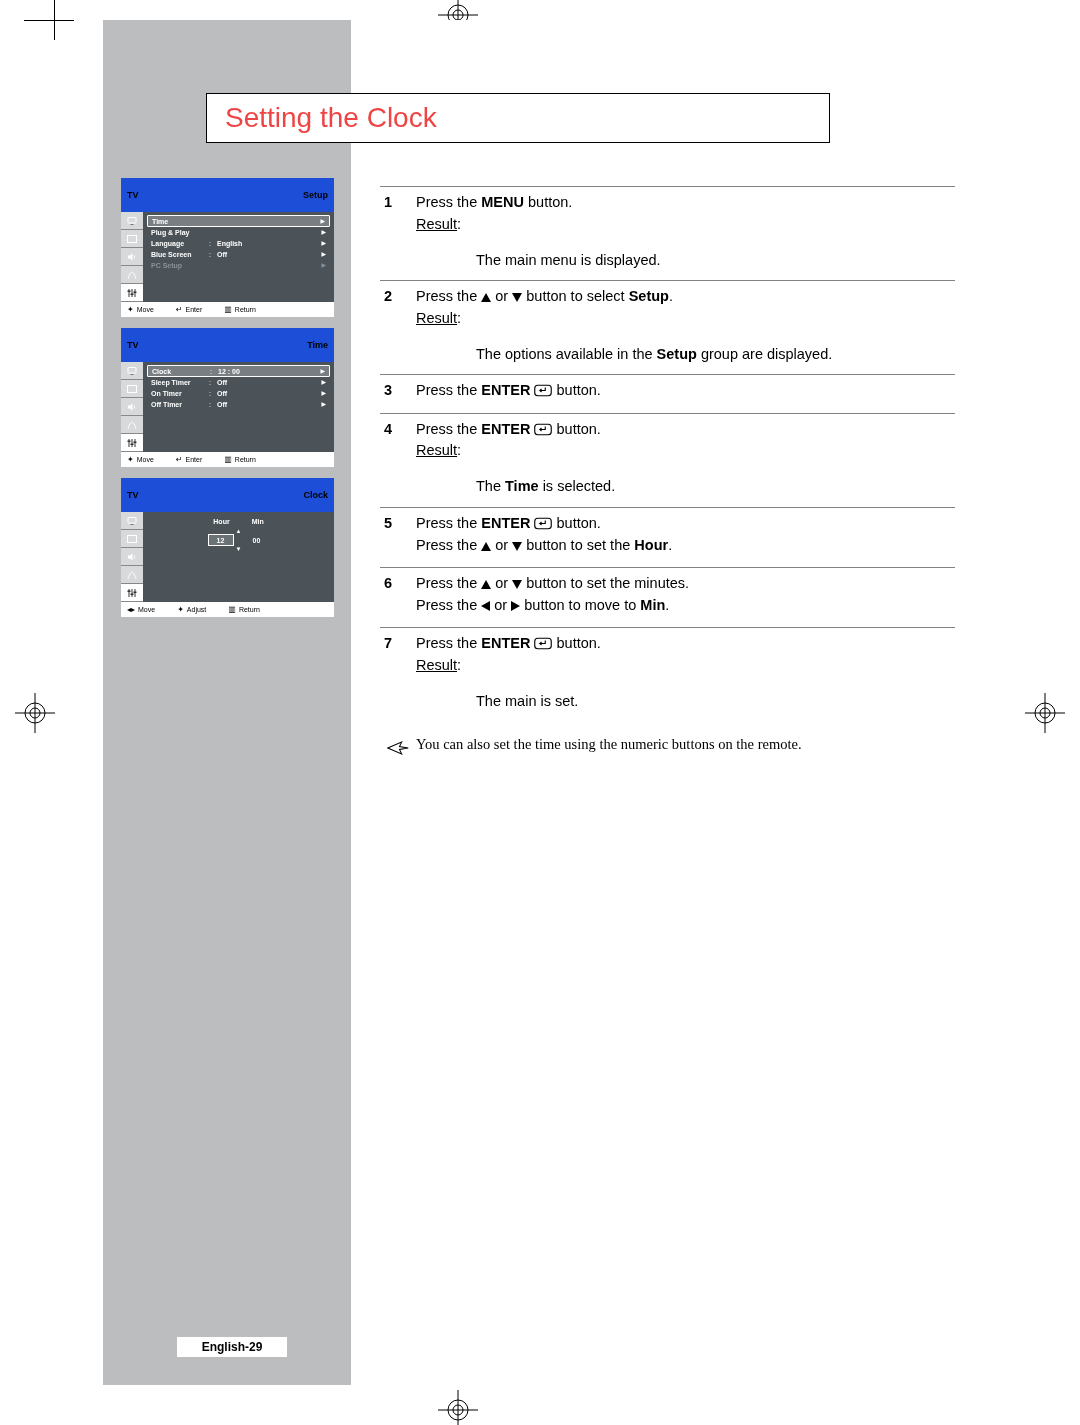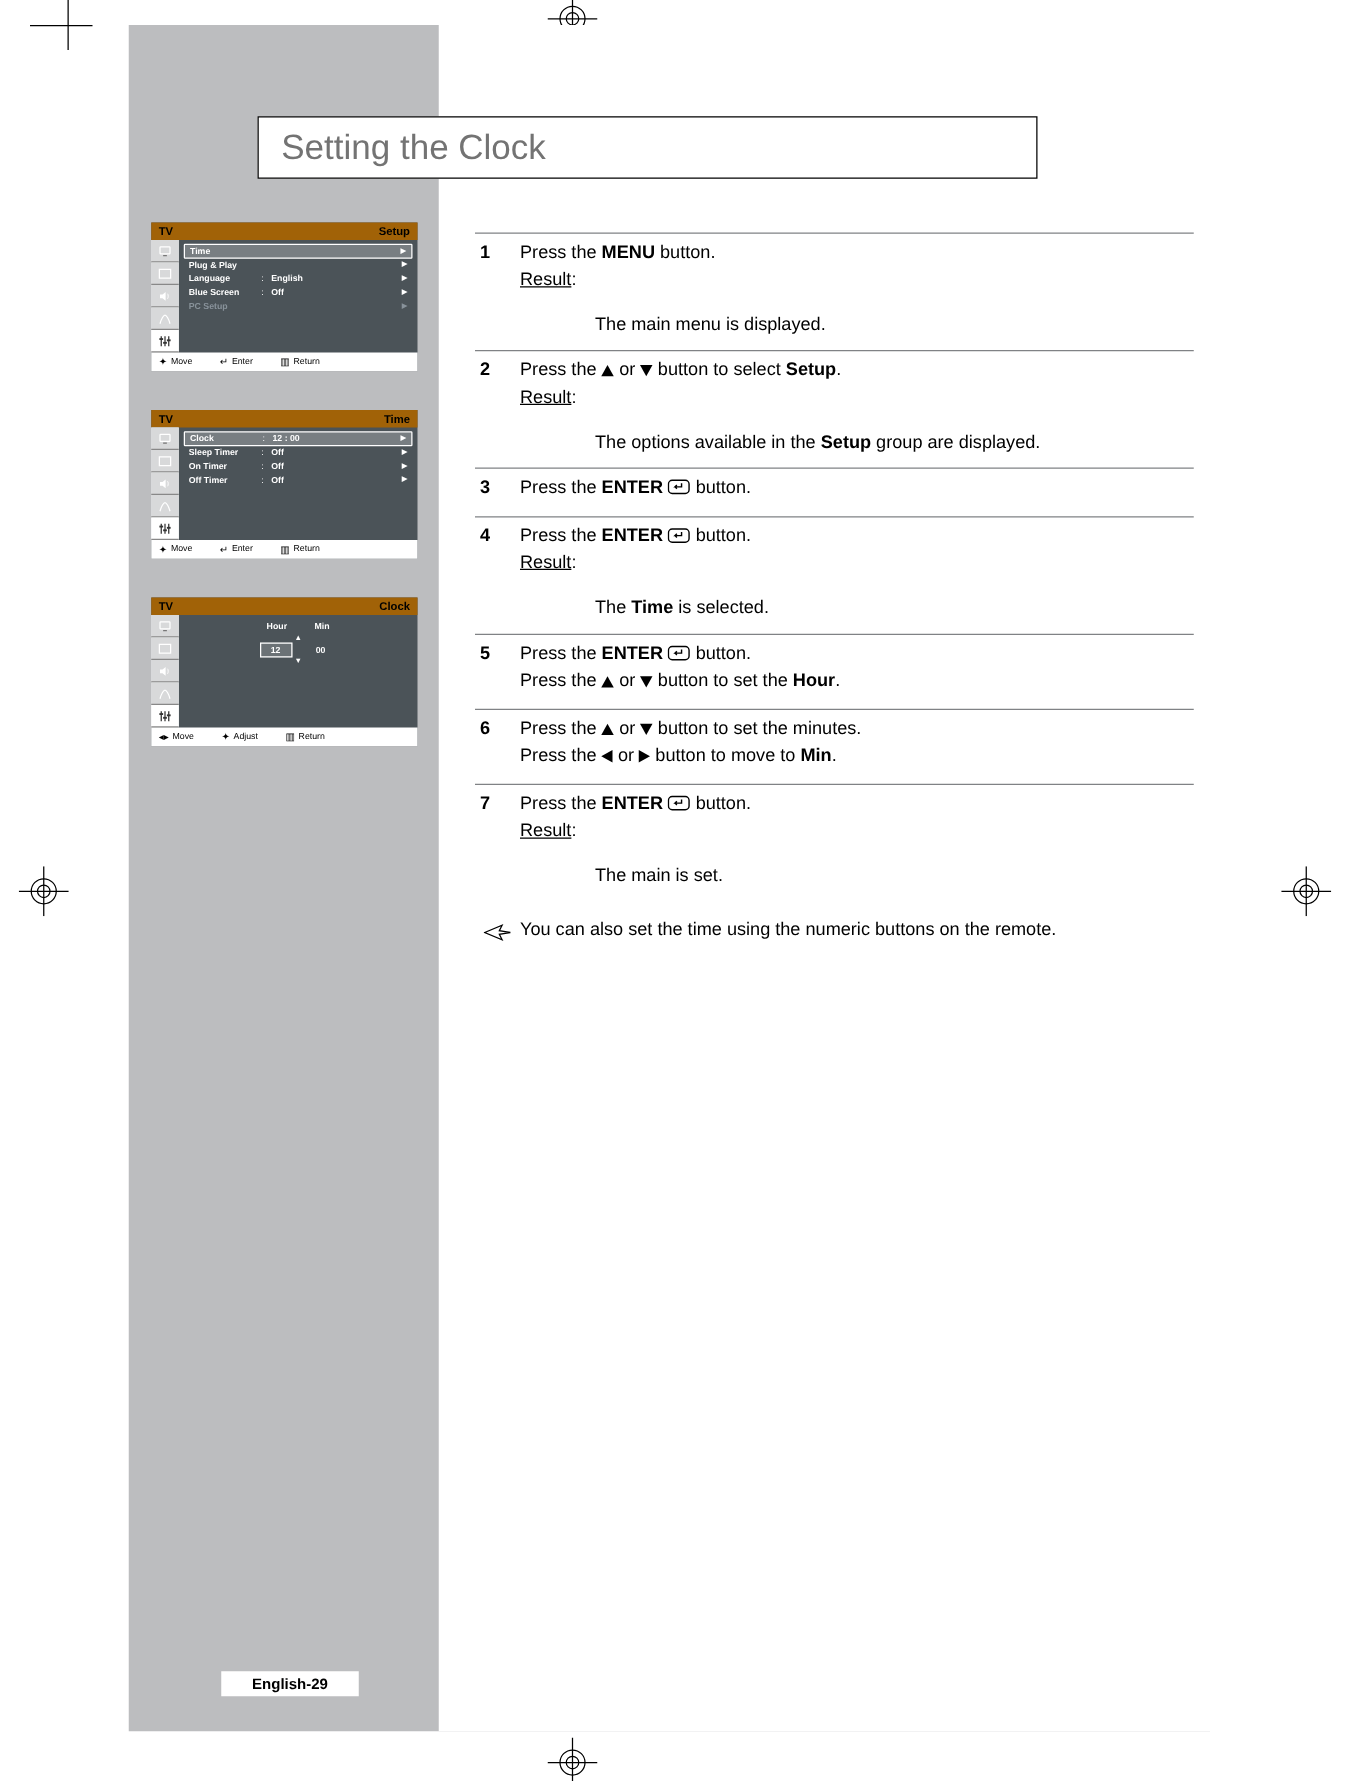--- a/index.html
+++ b/index.html
@@ -58,38 +58,38 @@
     left: 103px;
     width: 624px;
     height: 50px;
     border: 1.5px solid #000;
     background: #fff;
     display: flex;
     align-items: center;
     padding-left: 18px;
     font-size: 28px;
     font-weight: 400;
-    color: #737373;
+    color: #ef4444;
   }
 
   
   .osd {
     position: absolute;
     width: 213px;
     background: #4b5358;
     color: #fff;
     font-family: Arial, sans-serif;
   }
   .osd .hdr {
-    height: 14px;
+    height: 34px;
     display: flex;
     align-items: center;
     justify-content: space-between;
     padding: 0 6px;
-    background: #a16207;
+    background: #1d4ed8;
     color: #000;
     font-size: 9px;
     font-weight: bold;
   }
   .osd .body {
     display: flex;
     min-height: 80px;
   }
   .osd .tabs {
     width: 22px;
@@ -183,22 +183,23 @@
   .step-num { width: 36px; font-weight: bold; padding-left: 4px; }
   .step-body { flex: 1; }
   .step-body .line { margin-bottom: 2px; }
   .result-label { text-decoration: underline; }
   .indent-result { display: flex; justify-content: center; }
   .indent-result .rl { width: 60px; }
   .indent-result .rt { flex: 1; margin-top: 36px; }
 
   .note-row {
     display: flex;
-    align-items: center;
+    align-items: flex-end;
     padding-top: 14px;
+    font-family: Liberation Serif, serif;
   }
   .note-row .note-icon {
     width: 36px;
     display: flex;
     justify-content: center;
     padding-top: 2px;
   }
   .note-row .note-icon svg { width: 22px; height: 14px; }
   .note-row .note-text { flex: 1; }
 

